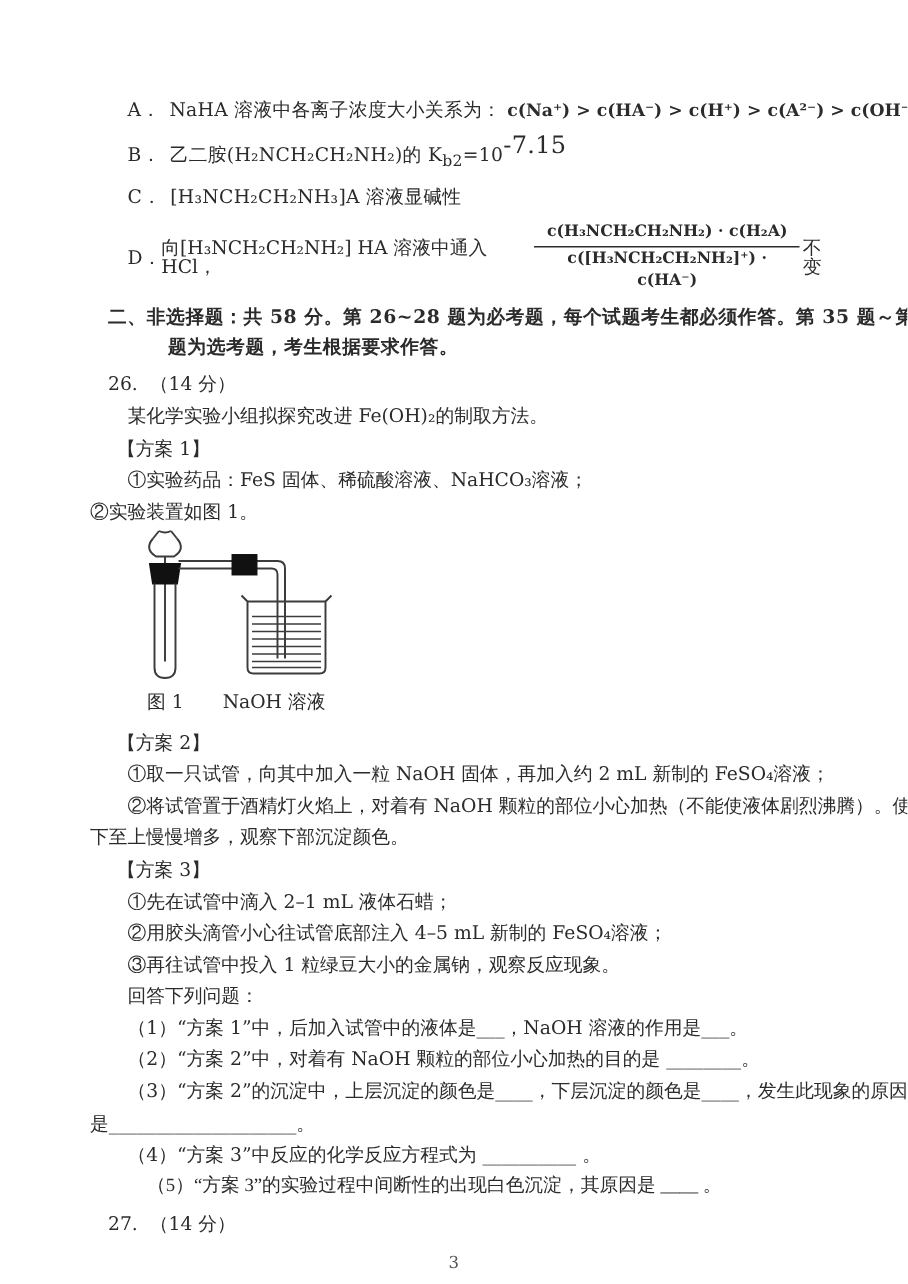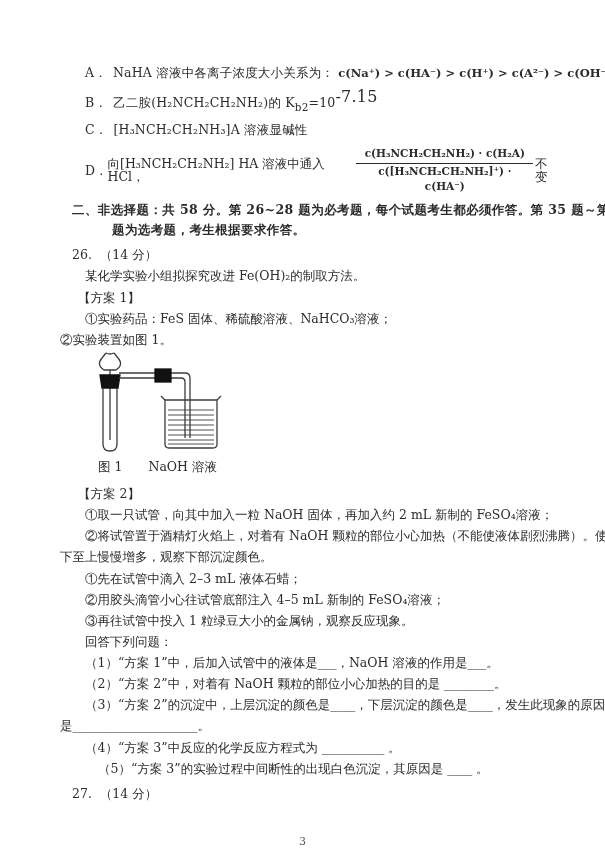--- a/index.html
+++ b/index.html
@@ -22,21 +22,21 @@
   .sec{font-weight:bold;margin-left:12px;margin-top:8px;letter-spacing:.4px;}
   .sec .l2{margin-left:40px;margin-top:7px;}
   
   .qnum{margin-left:12px;margin-top:12px;}
   .para{margin-left:25px;margin-top:8px;}
   .plan{margin-left:18px;margin-top:8px;}
   .item{margin-left:25px;margin-top:8px;}
   .item2{margin-top:8px;}
   .cont{margin-left:0;margin-top:8px;}
   .qline{margin-left:25px;margin-top:8px;}
-  .q5line{margin-left:38px;margin-top:8px;}
+  .q5line{margin-left:38px;margin-top:8px;font-family:Liberation Serif, serif;}
   
   .figure{position:relative;height:108px;margin-top:6px;margin-left:35px;width:220px;}
   .figure svg{position:absolute;left:0;top:0;}
   .figcaps{display:flex;margin-left:38px;margin-top:0px;gap:26px;}
   .pagenum{position:absolute;left:0;right:0;bottom:8px;text-align:center;font-size:11px;color:#555;}
 </style>
 </head>
 <body>
 
 <div class="page">
@@ -117,21 +117,22 @@
     <div class="figcaps">
       <span>图 1</span>
       <span>NaOH 溶液</span>
     </div>
 
     <div class="plan line" style="margin-top:14px;">【方案 2】</div>
     <div class="item line">①取一只试管，向其中加入一粒 NaOH 固体，再加入约 2 mL 新制的 FeSO₄溶液；</div>
     <div class="item line">②将试管置于酒精灯火焰上，对着有 NaOH 颗粒的部位小心加热（不能使液体剧烈沸腾）。使沉淀自</div>
     <div class="cont line">下至上慢慢增多，观察下部沉淀颜色。</div>
 
-    <div class="item line">①先在试管中滴入 2–3 mL 液体石蜡；</div>
+    <div class="plan line">【方案 3】</div>
+    <div class="item line">①先在试管中滴入 2–1 mL 液体石蜡；</div>
     <div class="item line">②用胶头滴管小心往试管底部注入 4–5 mL 新制的 FeSO₄溶液；</div>
     <div class="item line">③再往试管中投入 1 粒绿豆大小的金属钠，观察反应现象。</div>
 
     <div class="item line">回答下列问题：</div>
     <div class="qline line">（1）“方案 1”中，后加入试管中的液体是___，NaOH 溶液的作用是___。</div>
     <div class="qline line">（2）“方案 2”中，对着有 NaOH 颗粒的部位小心加热的目的是 ________。</div>
     <div class="qline line">（3）“方案 2”的沉淀中，上层沉淀的颜色是____，下层沉淀的颜色是____，发生此现象的原因</div>
     <div class="cont line">是____________________。</div>
     <div class="qline line">（4）“方案 3”中反应的化学反应方程式为 __________ 。</div>
     <div class="q5line line">（5）“方案 3”的实验过程中间断性的出现白色沉淀，其原因是 ____ 。</div>

